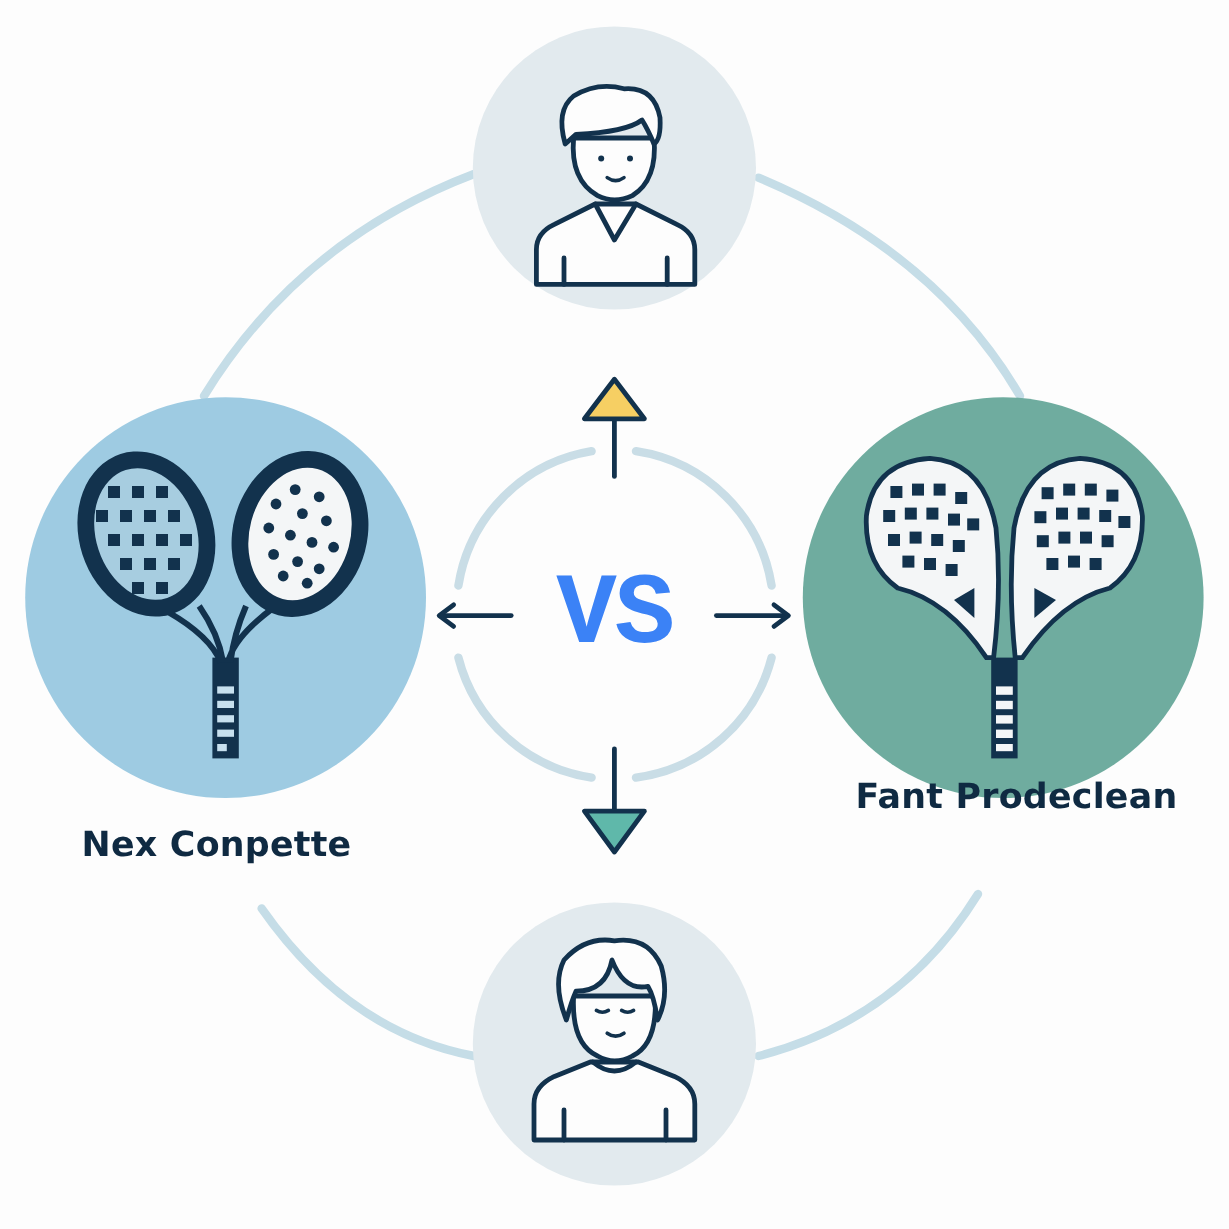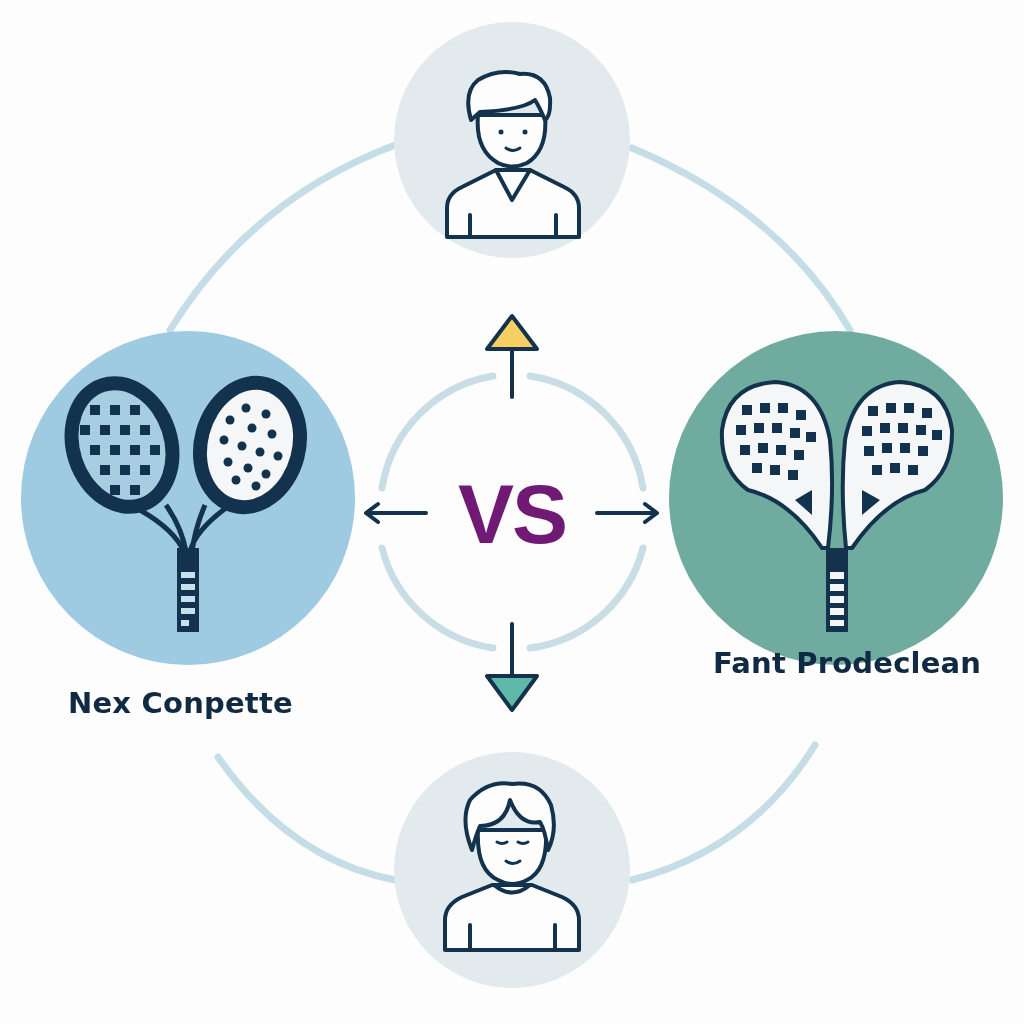--- a/index.html
+++ b/index.html
@@ -1,21 +1,21 @@
 <!DOCTYPE html>
 <html><head>
 <meta charset="utf-8">
 <style>
   html, body { margin:0; padding:0; background:#fdfdfd; }
   body { width:1024px; height:1024px; position:relative; overflow:hidden; font-family:"DejaVu Sans","Liberation Sans",sans-serif; }
   #canvas { position:absolute; left:0; top:0; width:1024px; height:1024px; }
   .label { position:absolute; color:#0f2a42; font-weight:bold; font-size:29px; letter-spacing:0.2px; white-space:nowrap; font-family:"DejaVu Sans","Liberation Sans",sans-serif;text-align:right; }
   #label-left { left:68px; top:686px; }
   #label-right { left:713px; top:646px; }
-  #vs-text { position:absolute; left:0; width:1024px; top:466px; text-align:center; font-size:84px; font-weight:bold; color:#701a75; font-family:Liberation Sans, sans-serif; letter-spacing:-2px; }
+  #vs-text { position:absolute; left:0; width:1024px; top:466px; text-align:center; font-size:84px; font-weight:bold; color:#3b82f6; font-family:Liberation Mono, monospace; letter-spacing:-2px; }
 </style>
 </head>
 <body>
 
 <svg id="canvas" viewBox="0 0 1024 1024" xmlns="http://www.w3.org/2000/svg">
 
   <g fill="none" stroke="#c5dde7" stroke-width="7" stroke-linecap="round">
     <path d="M 170 330 Q 250 200 395 145"></path>
     <path d="M 632 148 Q 780 210 850 330"></path>
     <path d="M 218 757 Q 290 860 395 880"></path>

